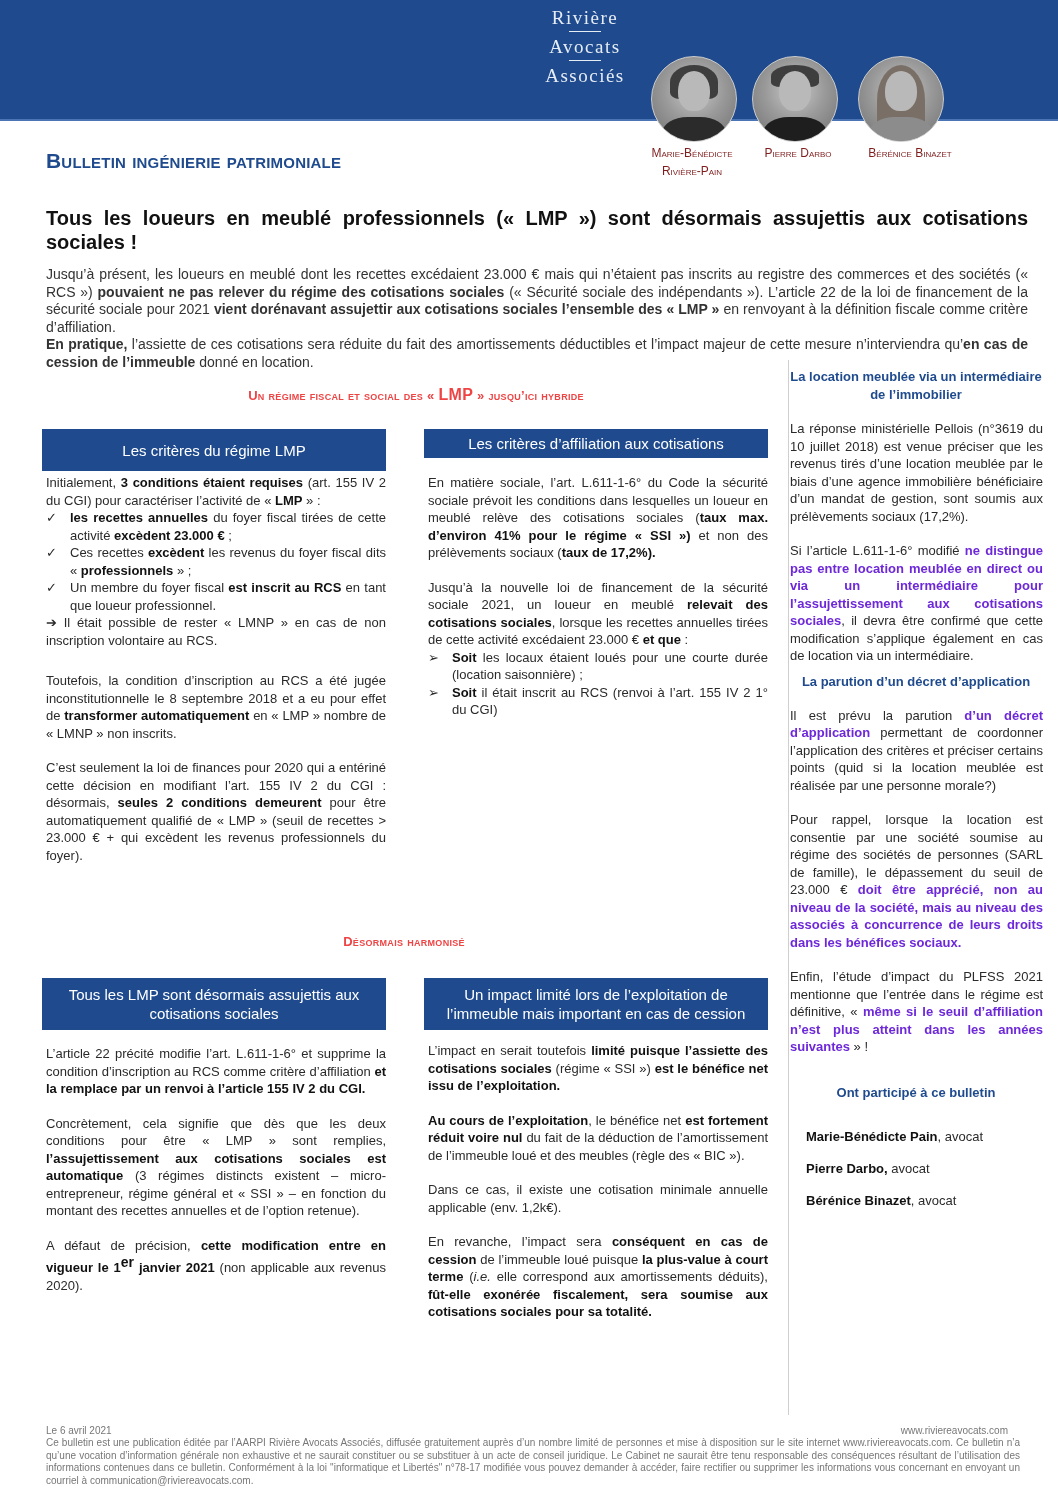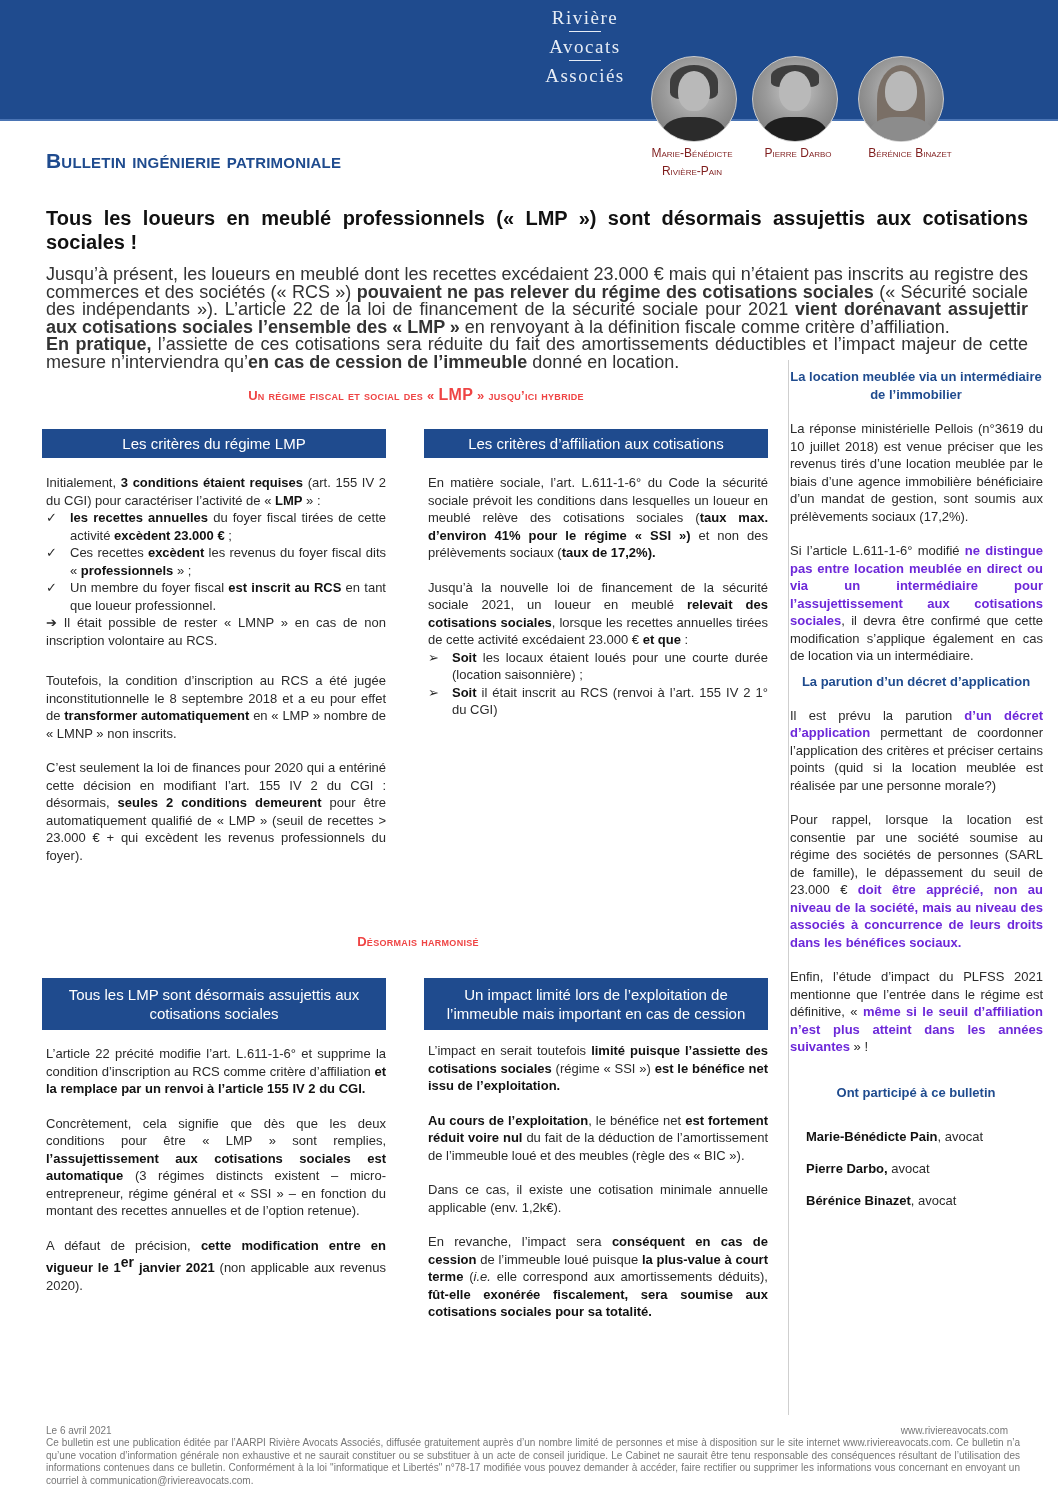--- a/index.html
+++ b/index.html
@@ -9,21 +9,21 @@
   .logo{position:absolute;left:520px;top:8px;width:130px;text-align:center;font-family:"Liberation Serif",serif;color:#e6ecf5;font-size:19px;letter-spacing:1.5px;line-height:19px;}
   .logo .w{display:block;height:20px;}
   .logo .dash{display:block;width:32px;height:1px;background:#e6ecf5;margin:3px auto 5px;}
   .photo{position:absolute;top:56px;width:84px;height:84px;border-radius:50%;overflow:hidden;background:radial-gradient(circle at 50% 40%,#c9c9c9 0,#9a9a9a 45%,#6d6d6d 100%);border:1px solid #ccc;}
   .photo .head{position:absolute;left:26px;top:14px;width:32px;height:40px;border-radius:50% 50% 45% 45%;background:#b9b9b9;}
   .photo .hair{position:absolute;left:18px;top:8px;width:48px;height:34px;border-radius:50% 50% 20% 20%;background:#3e3e3e;}
   .photo .body{position:absolute;left:10px;top:60px;width:64px;height:40px;border-radius:40% 40% 0 0;background:#2b2b2b;}
   .pname{position:absolute;top:144px;font-size:12px;color:#7f1d1d;text-align:center;font-variant:small-caps;line-height:18px;}
   .bulletin-title{position:absolute;left:46px;top:149px;font-size:21px;font-weight:bold;color:#1f4b8e;font-variant:small-caps;letter-spacing:0.2px;}
   .main-title{position:absolute;left:46px;top:206px;width:982px;font-size:20px;font-weight:bold;line-height:24px;text-align:justify;color:#111;}
-  .intro{position:absolute;left:46px;top:266px;width:982px;font-size:18px;line-height:17.5px;text-align:justify;color:#333;}
+  .intro{position:absolute;left:46px;top:266px;width:982px;font-size:14px;line-height:17.5px;text-align:justify;color:#333;}
   .intro p{margin:0;}
   .section-title{position:absolute;font-size:13px;font-weight:bold;color:#ef4444;text-align:center;font-variant:small-caps;letter-spacing:0.3px;}
   .section-title .big{font-size:16px;}
   .boxhead{position:absolute;background:#1f4b8e;color:#fff;font-size:15px;text-align:center;display:flex;align-items:center;justify-content:center;line-height:19px;padding:0 6px;box-sizing:border-box;}
   .col{position:absolute;font-size:13px;line-height:17.5px;text-align:justify;color:#2a2a2a;}
   .col p{margin:0 0 17px 0;}
   .col ul{list-style:none;margin:0;padding:0;}
   .col li{position:relative;padding-left:24px;}
   .col li .mk{position:absolute;left:0;top:0;}
   .col b{color:#111;}
@@ -83,21 +83,21 @@
 <div class="main-title">Tous les loueurs en meublé professionnels (« LMP ») sont désormais assujettis aux cotisations sociales !</div>
 <div class="intro">
   <p>Jusqu’à présent, les loueurs en meublé dont les recettes excédaient 23.000 € mais qui n’étaient pas inscrits au registre des commerces et des sociétés (« RCS ») <b>pouvaient ne pas relever du régime des cotisations sociales</b> (« Sécurité sociale des indépendants »). L’article 22 de la loi de financement de la sécurité sociale pour 2021 <b>vient dorénavant assujettir aux cotisations sociales l’ensemble des « LMP »</b> en renvoyant à la définition fiscale comme critère d’affiliation.</p>
   <p><b>En pratique,</b> l’assiette de ces cotisations sera réduite du fait des amortissements déductibles et l’impact majeur de cette mesure n’interviendra qu’<b>en cas de cession de l’immeuble</b> donné en location.</p>
 </div>
 
 <div class="section-title" style="left:46px;top:386px;width:740px;">
   <span>Un régime fiscal et social des « </span><span class="big">LMP</span><span> » jusqu’ici hybride</span>
 </div>
 
-<div class="boxhead" style="left:42px;top:429px;width:344px;height:29px;">Les critères du régime LMP</div>
+<div class="boxhead" style="left:42px;top:429px;width:344px;height:42px;">Les critères du régime LMP</div>
 <div class="boxhead" style="left:424px;top:429px;width:344px;height:29px;">Les critères d’affiliation aux cotisations</div>
 
 <div class="col" style="left:46px;top:474px;width:340px;">
   <div>Initialement, <b>3 conditions étaient requises</b> (art. 155 IV 2 du CGI) pour caractériser l’activité de « <b>LMP</b> » :</div>
   <ul>
     <li><span class="mk">✓</span><span><b>les recettes annuelles</b> du  foyer fiscal tirées de cette activité <b>excèdent 23.000 €</b> ;</span></li>
     <li><span class="mk">✓</span><span>Ces recettes <b>excèdent</b> les revenus du foyer fiscal dits « <b>professionnels</b> » ;</span></li>
     <li><span class="mk">✓</span><span>Un membre du foyer fiscal <b>est inscrit au RCS</b> en tant que loueur professionnel.</span></li>
   </ul>
   <p style="margin-bottom:23px;"><span>➔</span><span>  Il était possible de rester « LMNP » en cas de non inscription volontaire au RCS.</span></p>
@@ -107,21 +107,21 @@
 
 <div class="col" style="left:428px;top:474px;width:340px;">
   <p>En matière sociale, l’art. L.611-1-6° du Code la sécurité sociale prévoit les conditions dans lesquelles un loueur en meublé relève des cotisations sociales (<b>taux max. d’environ 41% pour le régime « SSI »)</b> et non des prélèvements sociaux (<b>taux de 17,2%).</b></p>
   <p style="margin-bottom:0;">Jusqu’à la nouvelle loi de financement de la sécurité sociale 2021, un loueur en meublé <b>relevait des cotisations sociales</b>, lorsque les recettes annuelles tirées de cette activité excédaient 23.000 € <b>et que</b> :</p>
   <ul style="margin-bottom:17px;">
     <li><span class="mk">➢</span><span><b>Soit</b> les locaux étaient loués pour une courte durée (location saisonnière) ;</span></li>
     <li><span class="mk">➢</span><span><b>Soit</b> il était inscrit au RCS (renvoi à l’art. 155 IV 2 1° du CGI)</span></li>
   </ul>
 </div>
 
-<div class="section-title" style="left:48px;top:934px;width:740px;">Désormais harmonisé</div>
+<div class="section-title" style="left:34px;top:934px;width:740px;">Désormais harmonisé</div>
 
 <div class="boxhead" style="left:42px;top:978px;width:344px;height:52px;">Tous les LMP sont désormais assujettis aux cotisations sociales</div>
 <div class="boxhead" style="left:424px;top:978px;width:344px;height:52px;">Un impact limité lors de l’exploitation de l’immeuble mais important en cas de cession</div>
 
 <div class="col" style="left:46px;top:1045px;width:340px;">
   <p>L’article 22 précité modifie l’art. L.611-1-6° et supprime la condition d’inscription au RCS comme critère d’affiliation <b>et la remplace par un renvoi à l’article 155 IV 2 du CGI.</b></p>
   <p>Concrètement, cela signifie que dès que les deux conditions pour être « LMP » sont remplies, <b>l’assujettissement aux cotisations sociales est automatique</b> (3 régimes distincts existent – micro-entrepreneur, régime général et « SSI » – en fonction du montant des recettes annuelles et de l’option retenue).</p>
   <p>A défaut de précision, <b>cette modification entre en vigueur le 1</b><b><sup style="font-size: 14px;">er</sup></b><b> janvier 2021</b> (non applicable aux revenus 2020).</p>
 </div>
 

